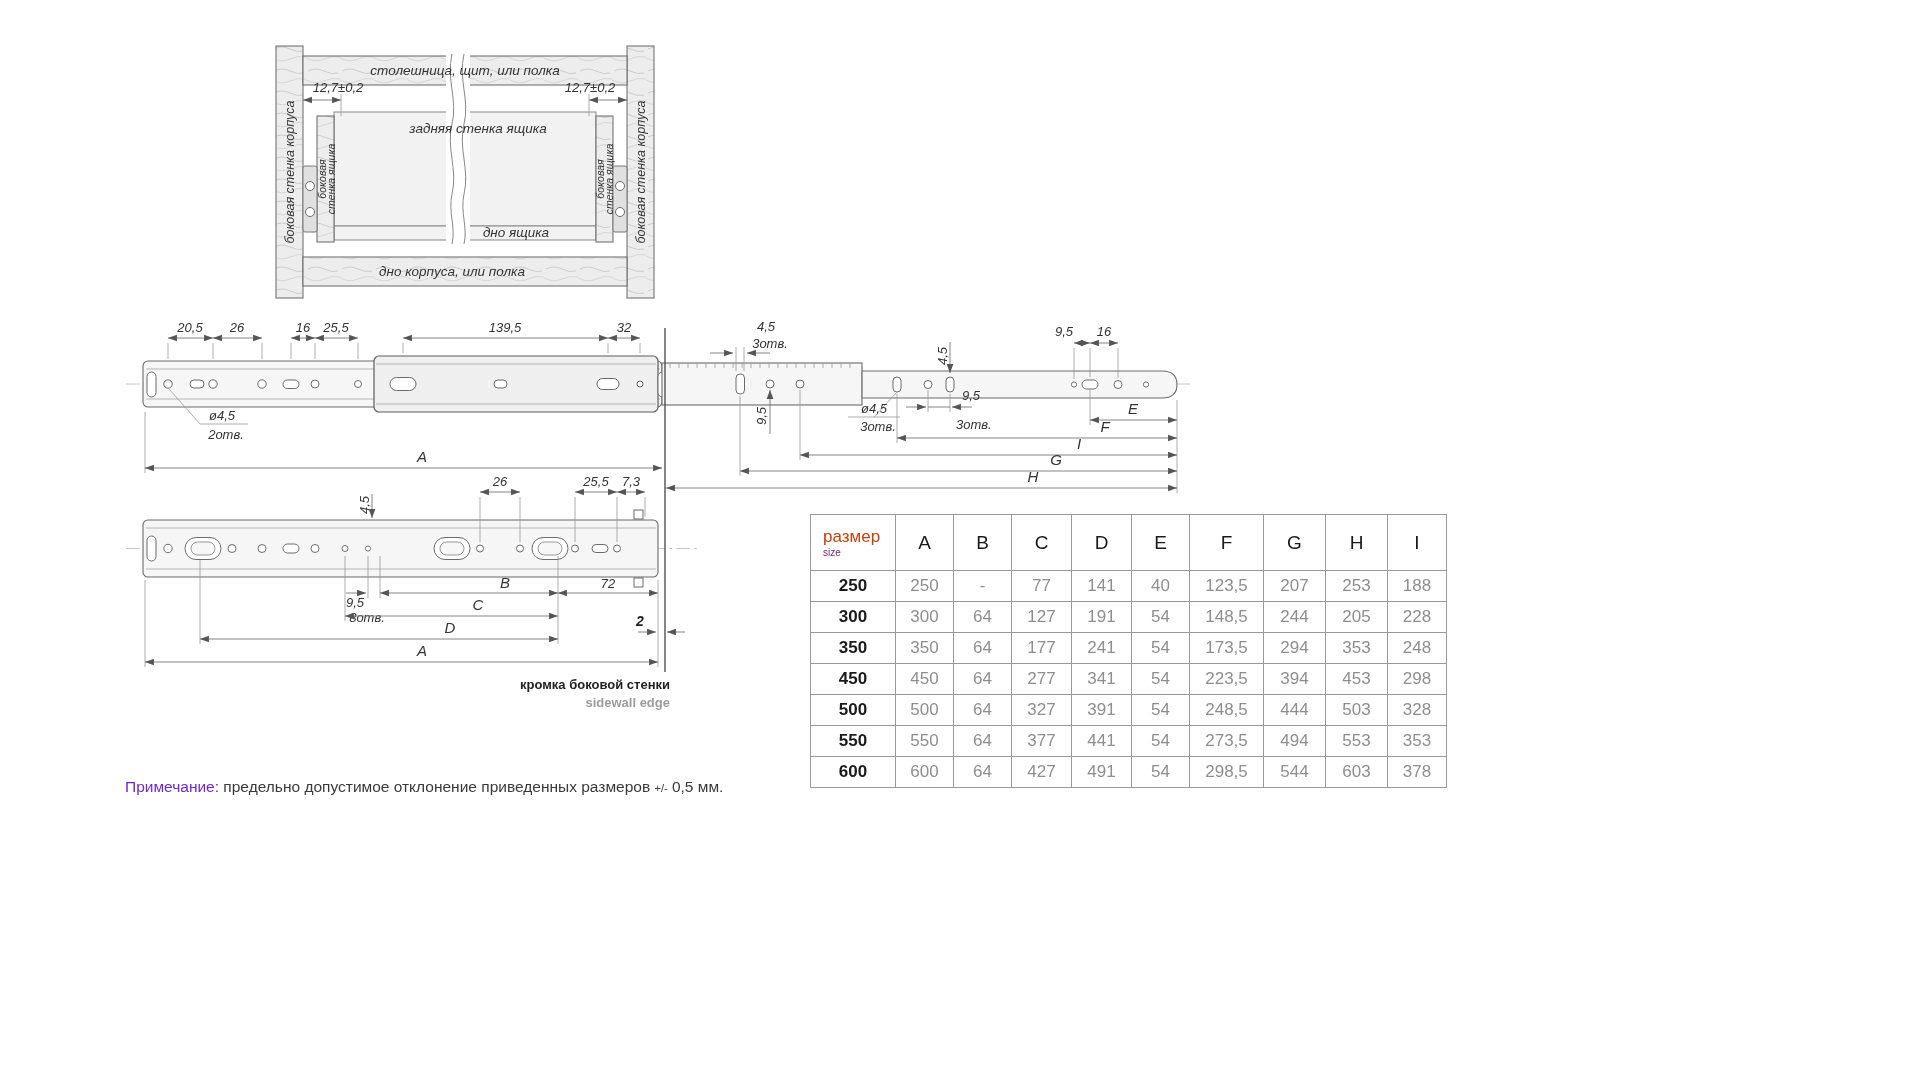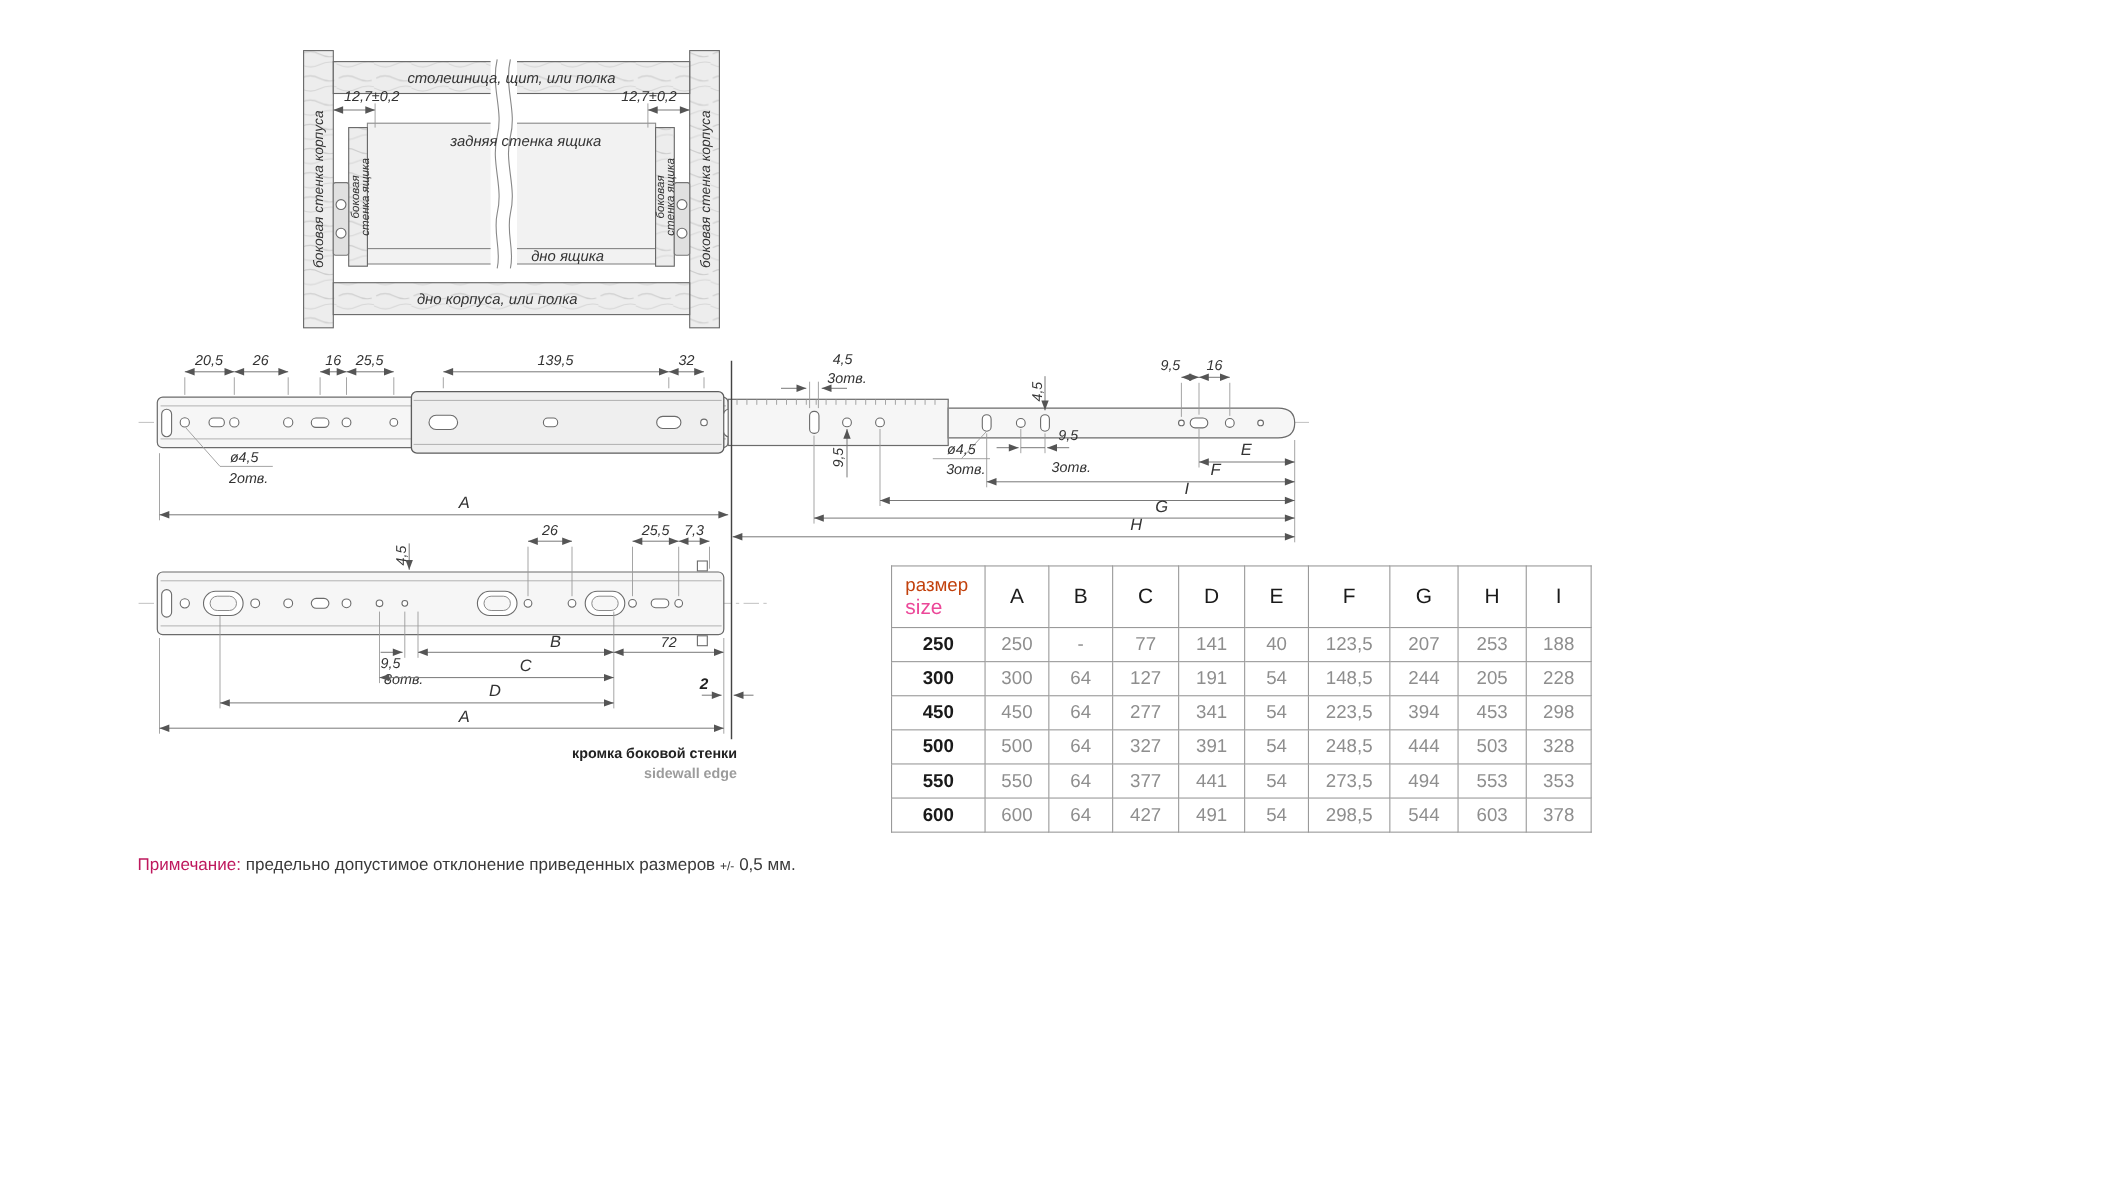--- a/index.html
+++ b/index.html
@@ -33,30 +33,30 @@
   .t-edge-en{font-weight:bold;font-size:13px;fill:#9c9c9c;}
 
   
   .size-table{position:absolute;left:810px;top:514px;width:636px;}
   .size-table table{border-collapse:collapse;width:636px;table-layout:fixed;}
   .size-table th,.size-table td{border:1px solid #9a9a9a;text-align:center;padding:0;}
   .size-table thead tr{height:56px;}
   .size-table tbody tr{height:31px;}
   th.size-h{text-align:left;padding-left:12px;font-weight:normal;}
   th.size-h .ru{font-size:17px;color:#c2410c;}
-  th.size-h .en{font-size:19px;color:#ec4899;}
+  th.size-h .en{font-size:10px;color:#701a75;}
   th.col-h{font-size:19px;font-weight:normal;color:#1a1a1a;}
   td.size-cell{font-size:17px;font-weight:bold;color:#1a1a1a;}
   td.val-cell{font-size:17px;color:#8e8e8e;}
 
   
   .note{position:absolute;left:125px;top:776px;line-height:22px;white-space:nowrap;}
   .note .ru{font-size:15.5px;color:#3a3a3a;}
   .note .en{font-size:14.5px;color:#9e9e9e;}
-  .note .red{color:#be185d;}
+  .note .red{color:#6d28d9;}
   .note .small{font-size:11px;}
 </style>
 </head>
 <body>
 
 <svg id="drawing" width="1920" height="1080" viewBox="0 0 1920 1080">
   <defs>
     <marker id="arr" viewBox="0 0 10 8" refX="9.5" refY="4" markerWidth="11" markerHeight="9" orient="auto-start-reverse">
       <path d="M0.5,0.6 L9.5,4 L0.5,7.4 Z" fill="#555"></path>
     </marker>
@@ -404,20 +404,32 @@
           <td class="val-cell">64</td>
           <td class="val-cell">127</td>
           <td class="val-cell">191</td>
           <td class="val-cell">54</td>
           <td class="val-cell">148,5</td>
           <td class="val-cell">244</td>
           <td class="val-cell">205</td>
           <td class="val-cell">228</td>
         </tr>
         <tr>
+          <td class="size-cell">350</td>
+          <td class="val-cell">350</td>
+          <td class="val-cell">64</td>
+          <td class="val-cell">177</td>
+          <td class="val-cell">241</td>
+          <td class="val-cell">54</td>
+          <td class="val-cell">173,5</td>
+          <td class="val-cell">294</td>
+          <td class="val-cell">353</td>
+          <td class="val-cell">248</td>
+        </tr>
+        <tr>
           <td class="size-cell">450</td>
           <td class="val-cell">450</td>
           <td class="val-cell">64</td>
           <td class="val-cell">277</td>
           <td class="val-cell">341</td>
           <td class="val-cell">54</td>
           <td class="val-cell">223,5</td>
           <td class="val-cell">394</td>
           <td class="val-cell">453</td>
           <td class="val-cell">298</td>

